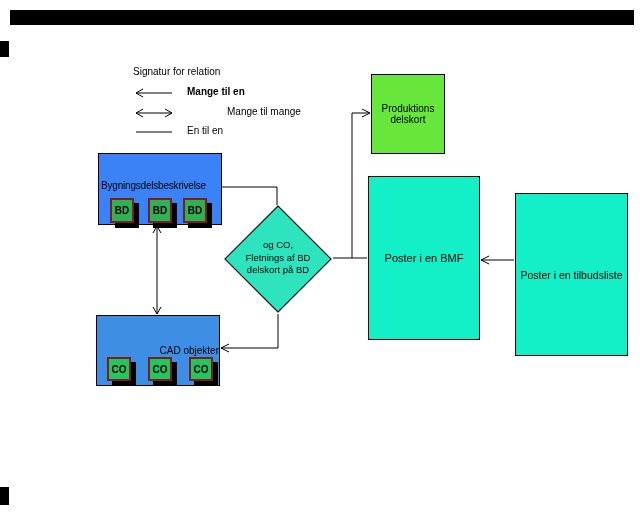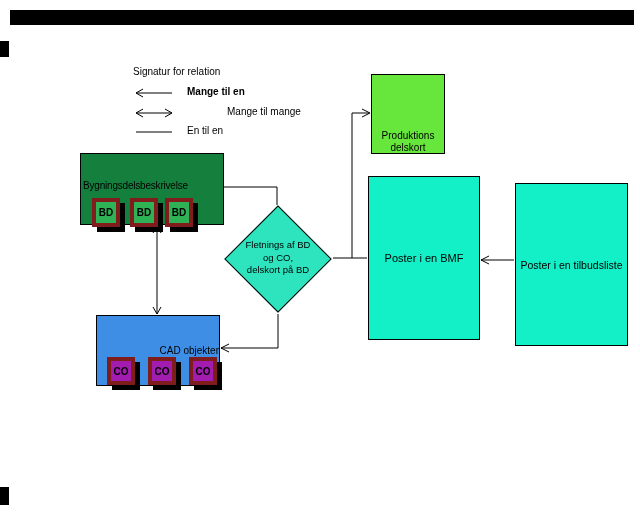--- a/index.html
+++ b/index.html
@@ -26,41 +26,41 @@
   #legend-label-0 { top: 86px; font-weight: bold; }
   #legend-label-1 { top: 106px; margin-left: 40px; }
   #legend-label-2 { top: 125px; }
 
   
   #connector-layer { position: absolute; left: 0; top: 0; width: 640px; height: 512px; pointer-events: none; }
   #connector-layer path { stroke: #000000; stroke-width: 1; fill: none; }
 
   
   .node { position: absolute; border: 1px solid #000000; box-sizing: border-box; }
-  #node-bygningsdel { left: 80px;  top: 153px; width: 144px; height: 72px; background: #15803d; }
+  #node-bygningsdel { left: 98px;  top: 153px; width: 124px; height: 72px; background: #3b82f6; }
   #node-cad         { left: 96px;  top: 315px; width: 124px; height: 71px; background: #3f8ee5; }
   #node-produktion  { left: 371px; top: 74px;  width: 74px;  height: 80px; background: #67e73c;
-                      display: flex; align-items: flex-end; justify-content: center; text-align: center;
+                      display: flex; align-items: center; justify-content: center; text-align: center;
                       font-size: 10px; line-height: 11.5px; }
   #node-bmf         { left: 368px; top: 176px; width: 112px; height: 164px; background: #13efc6;
                       display: flex; align-items: center; justify-content: center; text-align: left;
                       font-size: 11px; white-space: nowrap; }
-  #node-tilbud      { left: 515px; top: 183px; width: 113px; height: 163px; background: #13efc6;
+  #node-tilbud      { left: 515px; top: 193px; width: 113px; height: 163px; background: #13efc6;
                       display: flex; align-items: center; justify-content: center; text-align: center;
                       font-size: 10.5px; white-space: nowrap; }
 
   #bygningsdel-title { position: absolute; left: 2px; top: 26px; width: 121px;
                        font-size: 10px; letter-spacing: -0.2px; white-space: nowrap; }
   #cad-title { position: absolute; left: 0; top: 29px; width: 100%; text-align: right; font-size: 10px; }
 
-  .chip { position: absolute; width: 20px; height: 21px; border: 4px solid #7f1d1d;
+  .chip { position: absolute; width: 20px; height: 21px; border: 2px solid #7f1d1d;
           box-shadow: 5px 5px 0 #000000; display: flex; align-items: center; justify-content: center;
           font-size: 10px; font-weight: bold; }
   .chip-green { background: #2fb156; }
-  .chip-blue  { background: #a21caf; text-align: right; }
+  .chip-blue  { background: #22c55e; text-align: right; }
   #bd-chip-0 { left: 11px; top: 44px; }
   #bd-chip-1 { left: 49px; top: 44px; }
   #bd-chip-2 { left: 84px; top: 44px; }
   #co-chip-0 { left: 10px; top: 41px; height: 20px; }
   #co-chip-1 { left: 51px; top: 41px; height: 20px; }
   #co-chip-2 { left: 92px; top: 41px; height: 20px; }
 
   
   #diamond-shape { left: 240px; top: 221px; width: 76px; height: 76px;
                    background: #2de4bf; border: 1px solid #000000; box-sizing: border-box;
@@ -112,22 +112,22 @@
 
   <div id="node-cad" class="node">
     <div id="cad-title">CAD objekter</div>
     <div id="co-chip-0" class="chip chip-blue">CO</div>
     <div id="co-chip-1" class="chip chip-blue">CO</div>
     <div id="co-chip-2" class="chip chip-blue">CO</div>
   </div>
 
   <div id="diamond-shape" class="abs"></div>
   <div id="diamond-text" class="abs">
+    <div>og CO,</div>
     <div>Fletnings af BD</div>
-    <div>og CO,</div>
     <div>delskort på BD</div>
   </div>
 
   <div id="node-produktion" class="node">
     <div>
       <div>Produktions</div>
       <div>delskort</div>
     </div>
   </div>
 

